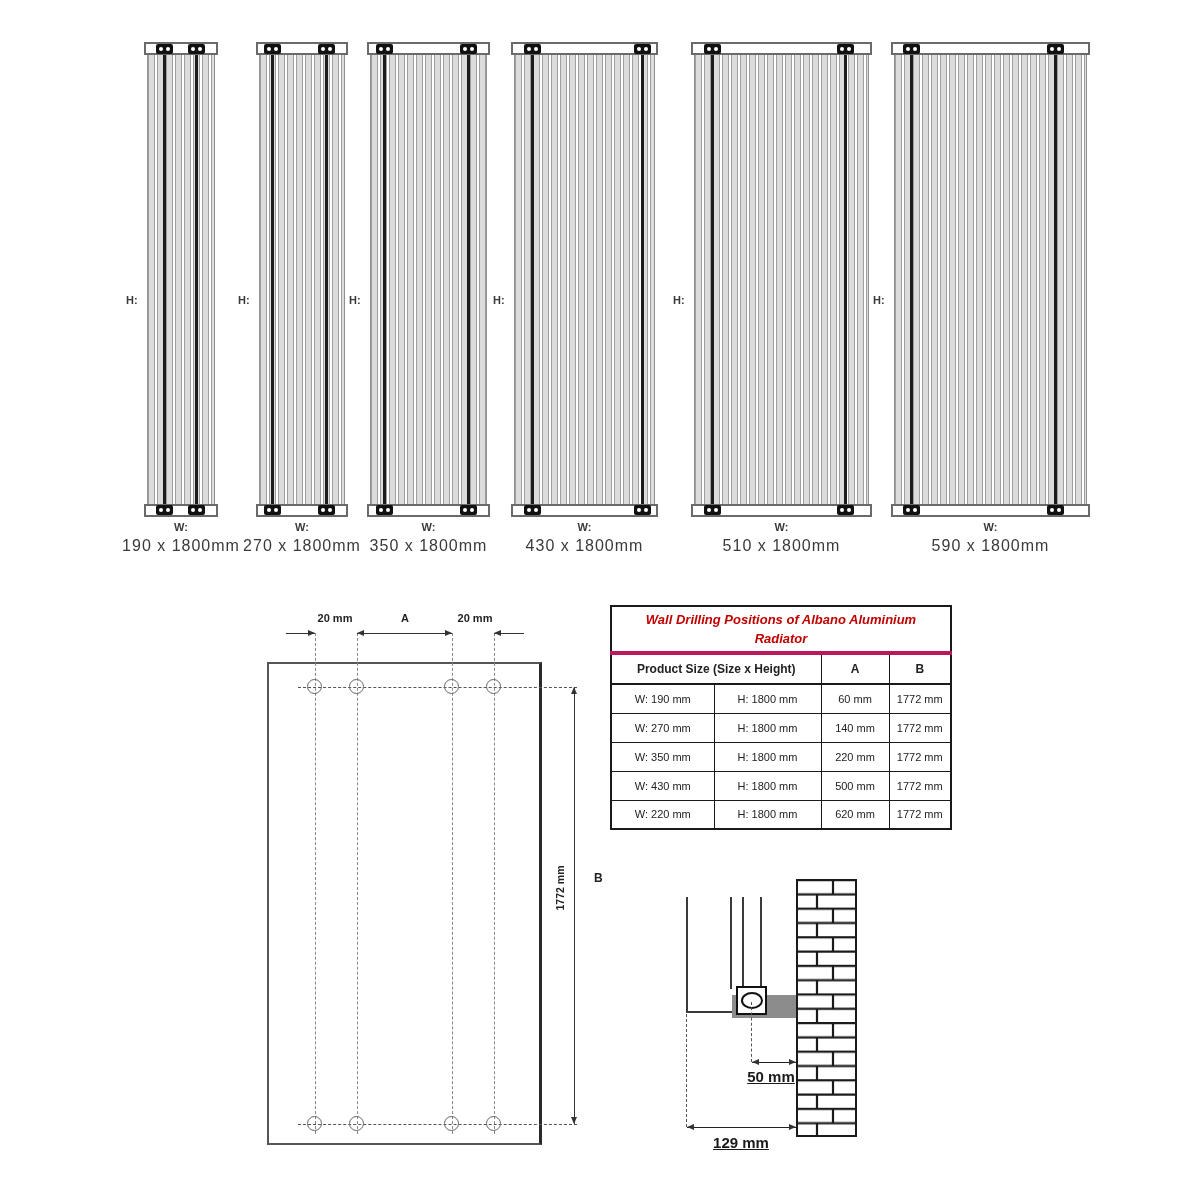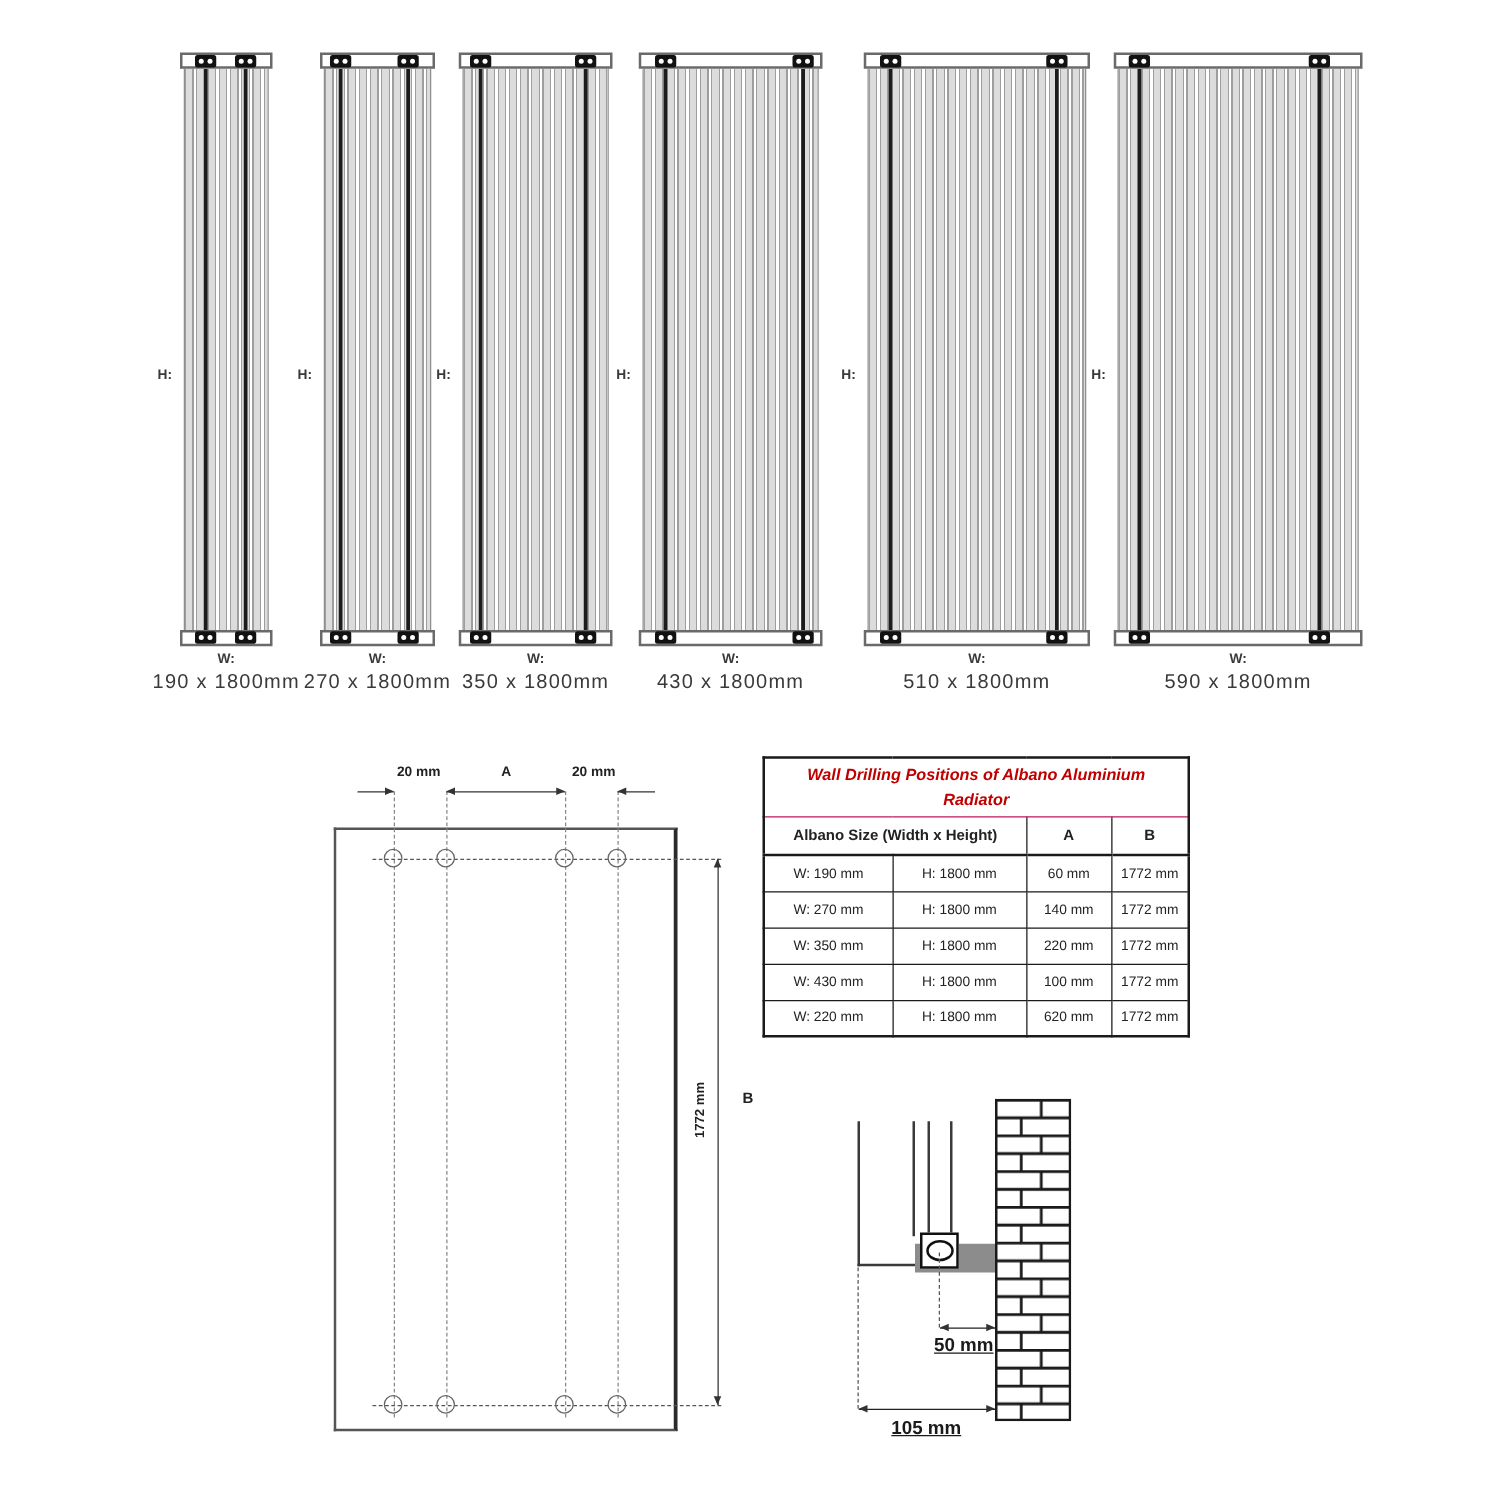--- a/index.html
+++ b/index.html
@@ -40,21 +40,21 @@
   .arr-d { border-width:7px 3.5px 0 3.5px; border-color:#333 transparent transparent transparent; }
   .rot-label { position:absolute; transform:rotate(-90deg); font-size:10.5px; font-weight:bold; color:#222; white-space:nowrap; }
   .b-label { position:absolute; font-size:12px; font-weight:bold; color:#222; }
 
   
   .spec-table { position:absolute; left:610px; top:605px; width:340px; border-collapse:collapse;
                 border:2px solid #1a1a1a; table-layout:fixed; }
   .spec-table td { border:1px solid #1a1a1a; text-align:center; vertical-align:middle;
                    font-size:11px; color:#222; }
   .spec-table .title-cell { height:47px; color:#c00000; font-weight:bold; font-style:italic;
-                            font-size:13px; line-height:1.5; border-bottom:1px solid #be185d; padding:2px 10px; }
+                            font-size:13px; line-height:1.5; border-bottom:4px solid #be185d; padding:2px 10px; }
   .spec-table .head-cell { height:31px; font-weight:bold; font-size:12px; border-bottom:2px solid #1a1a1a; }
   .spec-table .data-row td { height:29px; }
 
   
   .ml { position:absolute; background:#3a3a3a; }
   .mdash { position:absolute; width:0; border-left:1px dashed #555; }
   .gray-bar { position:absolute; left:732px; top:995px; width:64px; height:23px; background:#8c8c8c; }
   .side-bracket { position:absolute; left:736px; top:986px; width:31px; height:29px; background:#fff;
                   border:2.5px solid #111; display:flex; align-items:center; justify-content:center; }
   .side-bracket .eye { width:22px; height:17px; border:2px solid #111; border-radius:50%; }
@@ -200,21 +200,21 @@
       <col style="width:103px;">
         <col style="width:107px;">
         <col style="width:68px;">
         <col style="width:62px;">
     </colgroup>
     <tbody>
         <tr>
       <td class="title-cell" colspan="4">Wall Drilling Positions of Albano Aluminium Radiator</td>
     </tr>
     <tr>
-      <td class="head-cell" colspan="2">Albano Size (Width x Height)</td>
+      <td class="head-cell" colspan="2">Product Size (Size x Height)</td>
       <td class="head-cell">A</td>
       <td class="head-cell">B</td>
     </tr>
     <tr class="data-row">
       <td>W: 190 mm</td>
       <td>H: 1800 mm</td>
       <td>60 mm</td>
       <td>1772 mm</td>
     </tr>
     <tr class="data-row">
@@ -225,21 +225,21 @@
     </tr>
     <tr class="data-row">
       <td>W: 350 mm</td>
       <td>H: 1800 mm</td>
       <td>220 mm</td>
       <td>1772 mm</td>
     </tr>
     <tr class="data-row">
       <td>W: 430 mm</td>
       <td>H: 1800 mm</td>
-      <td>100 mm</td>
+      <td>500 mm</td>
       <td>1772 mm</td>
     </tr>
     <tr class="data-row">
       <td>W: 220 mm</td>
       <td>H: 1800 mm</td>
       <td>620 mm</td>
       <td>1772 mm</td>
     </tr>
   </tbody>
     </table>
@@ -270,16 +270,16 @@
     <div class="mdash" style="left:751px;top:1002px;height:60px;"></div>
     <div class="dim" style="left:752px;top:1062px;width:44px;border-top-color:#222;"></div>
     <div class="arr arr-l" style="left:752px;top:1059px;"></div>
     <div class="arr arr-r" style="left:789px;top:1059px;"></div>
     <div class="mm-label" style="left:771px;top:1068px;">50 mm</div>
 
     <div class="mdash" style="left:686px;top:1014px;height:113px;"></div>
     <div class="dim" style="left:687px;top:1127px;width:109px;border-top-color:#222;"></div>
     <div class="arr arr-l" style="left:687px;top:1124px;"></div>
     <div class="arr arr-r" style="left:789px;top:1124px;"></div>
-    <div class="mm-label" style="left:741px;top:1134px;">105 mm</div>
+    <div class="mm-label" style="left:741px;top:1134px;">129 mm</div>
   </div>
 
 </div>
 
 </body></html>

